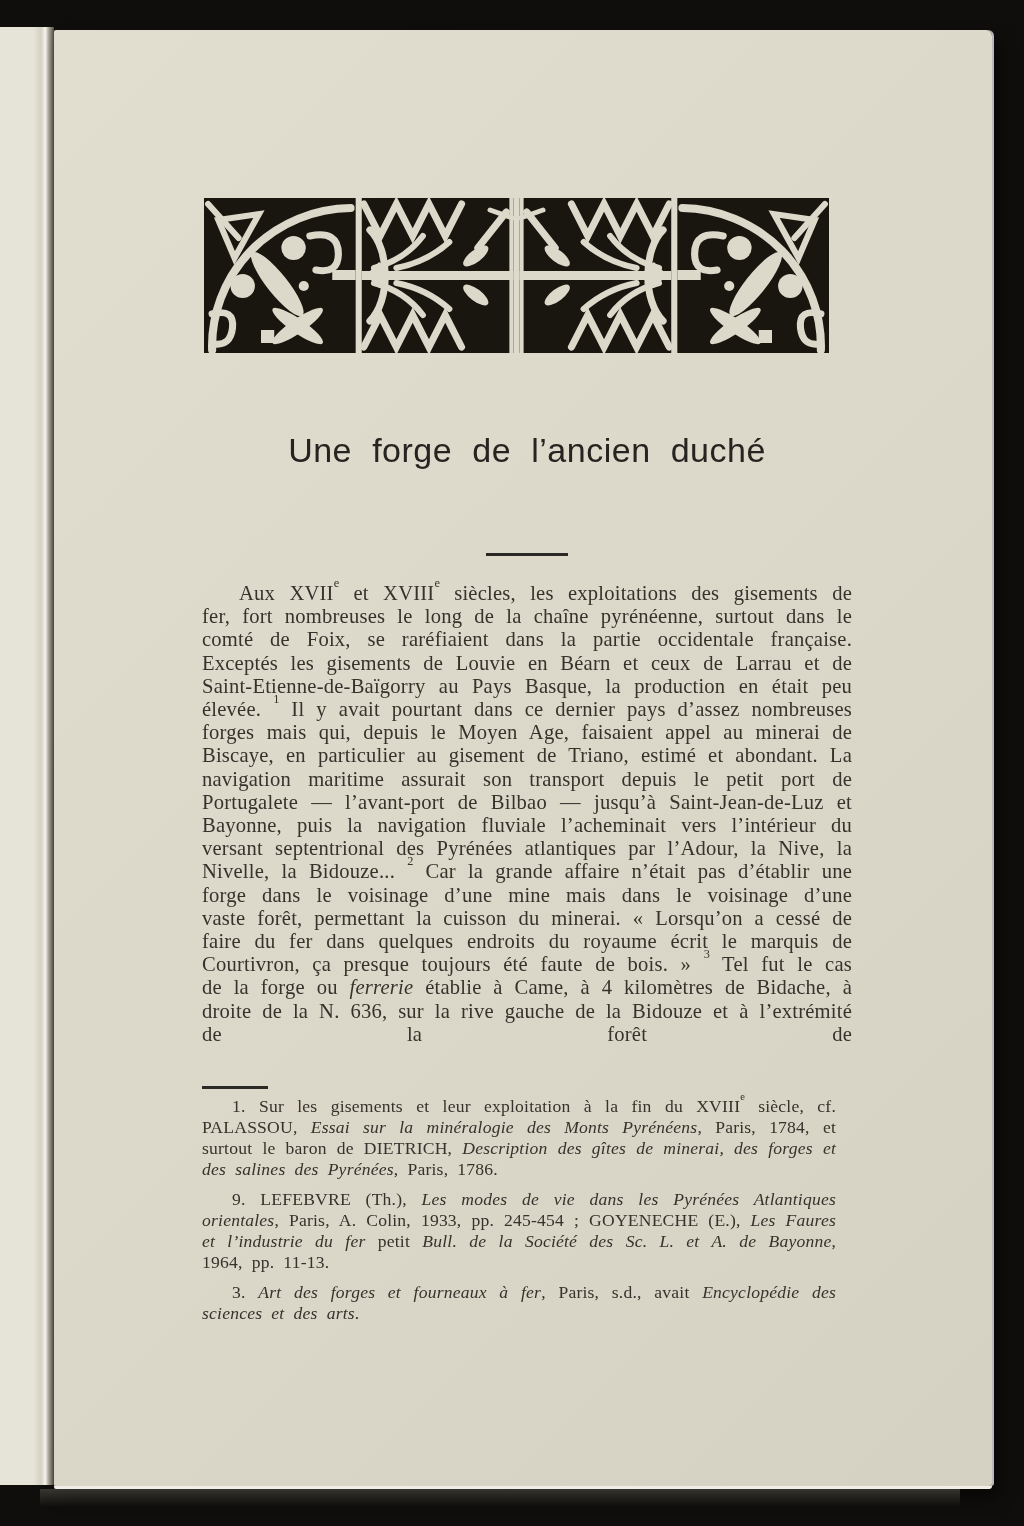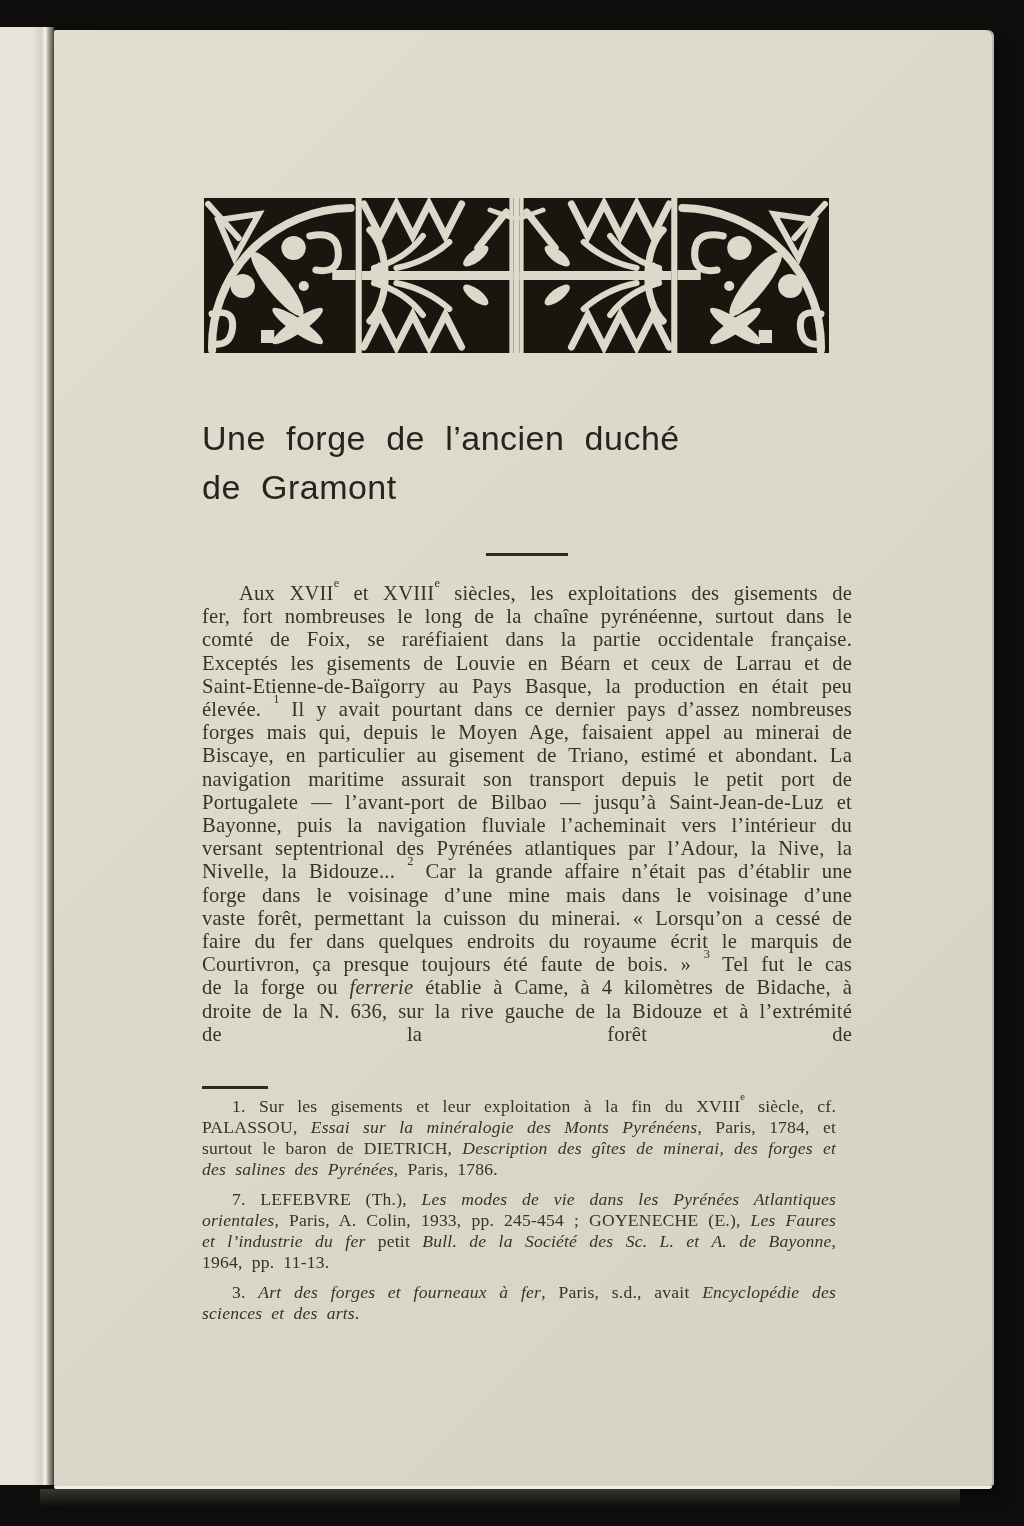--- a/index.html
+++ b/index.html
@@ -34,21 +34,22 @@
     background:linear-gradient(180deg,rgba(90,90,82,0.55),rgba(0,0,0,0));
   }
   .ornament{
     position:absolute;left:150px;top:168px;width:625px;height:155px;
   }
   .ornament svg{display:block;width:100%;height:100%;}
   .ob{fill:var(--ornament,#18160f);}
   .of{fill:var(--page,#dcd8ca);}
   .oc{stroke:var(--page,#dcd8ca);fill:none;stroke-linecap:round;}
   .title{
-    position:absolute;left:148px;top:384px;width:650px;
+    position:absolute;left:148px;top:396px;width:650px;
+    text-align:center;
     font-family:"Liberation Sans",sans-serif;
     font-size:34px;line-height:49px;
     color:var(--title_ink,#262420);
     word-spacing:0.30em;letter-spacing:0.5px;
   }
   .title-divider-wrap{
     position:absolute;left:148px;top:512px;width:650px;text-align:center;
   }
   .title-divider{
     display:inline-block;width:82px;height:0;
@@ -123,32 +124,31 @@
       </defs>
       <use href="#tA"></use>
       <use href="#tB" transform="translate(155,0)"></use>
       <use href="#tB" transform="translate(459,0) scale(-1,1)"></use>
       <use href="#tA" transform="translate(614,0) scale(-1,1)"></use>
     </svg>
   </div>
 
   <div class="title">
     <div>Une forge de l’ancien duché</div>
-    <div>de Gramont</div>
   </div>
 
   <div class="title-divider-wrap">
     <span class="title-divider"></span>
   </div>
 
   <div class="body-text"><span>Aux XVII</span><sup>e</sup><span> et XVIII</span><sup>e</sup><span> siècles, les exploitations des gisements de fer, fort nombreuses le long de la chaîne pyrénéenne, surtout dans le comté de Foix, se raréfiaient dans la partie occidentale française. Exceptés les gisements de Louvie en Béarn et ceux de Larrau et de Saint-Etienne-de-Baïgorry au Pays Basque, la production en était peu élevée. </span><sup>1</sup><span> Il y avait pourtant dans ce dernier pays d’assez nombreuses forges mais qui, depuis le Moyen Age, faisaient appel au minerai de Biscaye, en particulier au gisement de Triano, estimé et abondant. La navigation maritime assurait son transport depuis le petit port de Portugalete — l’avant-port de Bilbao — jusqu’à Saint-Jean-de-Luz et Bayonne, puis la navigation fluviale l’acheminait vers l’intérieur du versant septentrional des Pyrénées atlantiques par l’Adour, la Nive, la Nivelle, la Bidouze... </span><sup>2</sup><span> Car la grande affaire n’était pas d’établir une forge dans le voisinage d’une mine mais dans le voisinage d’une vaste forêt, permettant la cuisson du minerai. « Lorsqu’on a cessé de faire du fer dans quelques endroits du royaume écrit le marquis de Courtivron, ça presque toujours été faute de bois. » </span><sup>3</sup><span> Tel fut le cas de la forge ou </span><i>ferrerie</i><span> établie à Came, à 4 kilomètres de Bidache, à droite de la N. 636, sur la rive gauche de la Bidouze et à l’extrémité de la forêt de</span></div>
 
   <div class="fn-separator"></div>
 
   <div class="footnotes">
     <p class="footnote"><span>1. Sur les gisements et leur exploitation à la fin du XVIII</span><sup>e</sup><span> siècle, cf. PALASSOU, </span><i>Essai sur la minéralogie des Monts Pyrénéens</i><span>, Paris, 1784, et surtout le baron de DIETRICH, </span><i>Description des gîtes de minerai, des forges et des salines des Pyrénées</i><span>, Paris, 1786.</span></p>
-    <p class="footnote"><span>7. LEFEBVRE (Th.), </span><i>Les modes de vie dans les Pyrénées Atlantiques orientales</i><span>, Paris, A. Colin, 1933, pp. 245-454 ; GOYENECHE (E.), </span><i>Les Faures et l’industrie du fer</i><span> petit </span><i>Bull. de la Société des Sc. L. et A. de Bayonne</i><span>, 1964, pp. 11-13.</span></p>
+    <p class="footnote"><span>9. LEFEBVRE (Th.), </span><i>Les modes de vie dans les Pyrénées Atlantiques orientales</i><span>, Paris, A. Colin, 1933, pp. 245-454 ; GOYENECHE (E.), </span><i>Les Faures et l’industrie du fer</i><span> petit </span><i>Bull. de la Société des Sc. L. et A. de Bayonne</i><span>, 1964, pp. 11-13.</span></p>
     <p class="footnote"><span>3. </span><i>Art des forges et fourneaux à fer</i><span>, Paris, s.d., avait </span><i>Encyclopédie des sciences et des arts</i><span>.</span></p>
   </div>
 
 </div>
 
 <div class="bottom-shadow"></div>
 
 </body></html>

